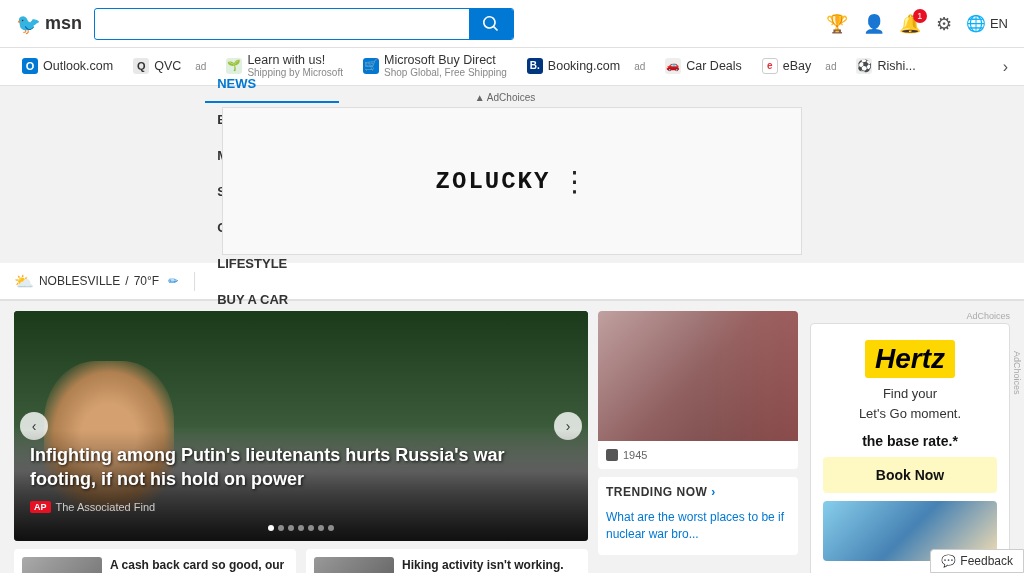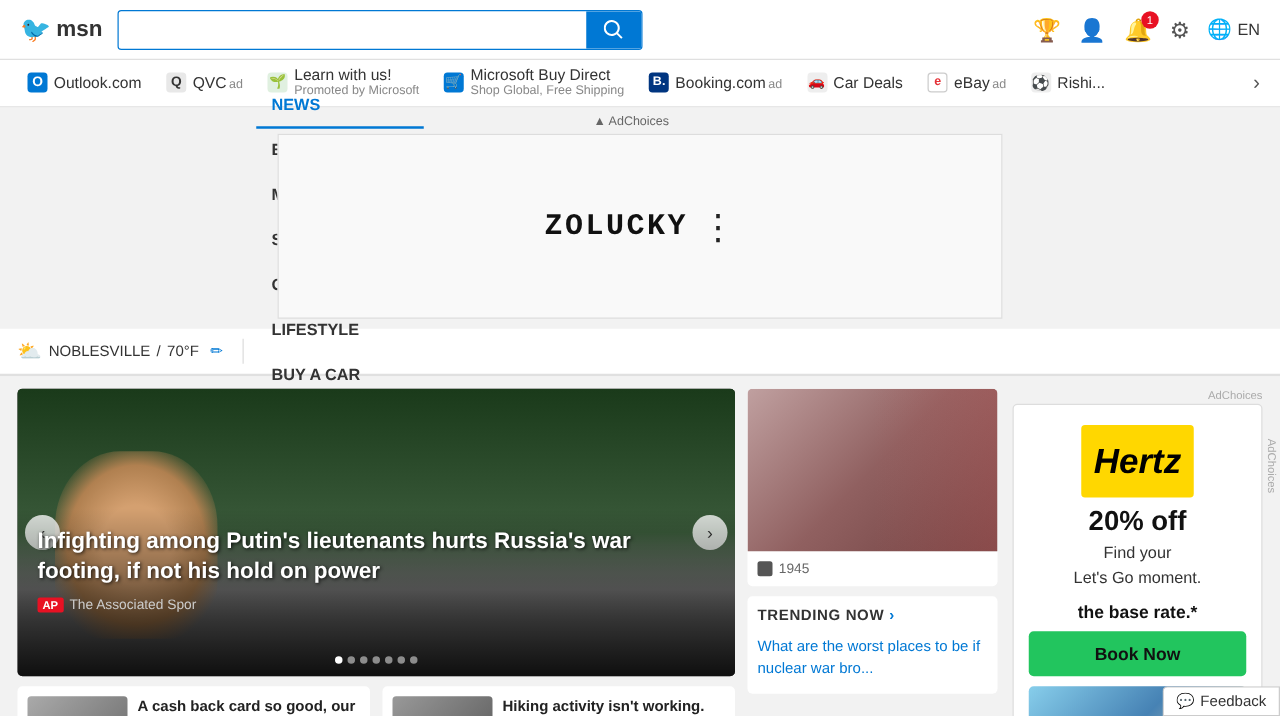--- a/index.html
+++ b/index.html
@@ -21,21 +21,21 @@
 
     
     .quick-links { background: #fff; display: flex; align-items: center; padding: 0 12px; border-bottom: 1px solid #e0e0e0; height: 38px; gap: 0; overflow: hidden; }
     .quick-link { display: flex; align-items: center; gap: 5px; padding: 0 10px; height: 38px; cursor: pointer; white-space: nowrap; font-size: 12.5px; color: #333; text-decoration: none; border-bottom: 2px solid transparent; }
     .ql-icon { width: 16px; height: 16px; display: flex; align-items: center; justify-content: center; border-radius: 3px; font-size: 11px; font-weight: bold; flex-shrink: 0; }
     .ql-outlook { background: #0078d4; color: white; }
     .ql-qvc { background: #e8e8e8; color: #333; }
     .ql-ms { background: #0078d4; color: white; }
     .ql-booking { background: #003580; color: white; font-size: 10px; }
     .ql-ebay { background: #fff; border: 1px solid #ccc; }
-    .ql-ad { font-size: 10px; color: #888; margin-left: 2px; }
+    .ql-ad { font-size: 10px; color: #888; margin-left: 14px; }
     .quick-link-chevron { margin-left: auto; font-size: 16px; color: #555; cursor: pointer; padding: 0 4px; }
 
     
     .ad-banner { background: #f9f9f9; border: 1px solid #ddd; margin: 4px auto; width: 580px; height: 148px; display: flex; align-items: center; justify-content: center; position: relative; }
     .ad-banner-inner { display: flex; align-items: center; gap: 10px; padding: 20px; }
     .ad-logo { font-family: 'Courier New', monospace; font-size: 24px; font-weight: bold; letter-spacing: 2px; color: #111; }
     .ad-dots { font-size: 28px; color: #222; }
 
     
     .nav-bar { background: #fff; border-bottom: 2px solid #e0e0e0; display: flex; align-items: center; padding: 0 14px; height: 38px; gap: 0; }
@@ -45,21 +45,21 @@
     .nav-item { padding: 0 12px; height: 38px; display: flex; align-items: center; font-size: 13px; font-weight: 600; color: #333; cursor: pointer; border-bottom: 2px solid transparent; margin-bottom: -2px; }
     .nav-item.active { color: #0078d4; border-bottom-color: #0078d4; }
 
     
     .main-content { display: flex; gap: 0; padding: 10px 14px; background: #f2f2f2; }
     .left-col { flex: 1; min-width: 0; }
     .right-col { width: 200px; flex-shrink: 0; margin-left: 12px; }
 
     
     .hero { position: relative; background: #222; border-radius: 4px; overflow: hidden; height: 230px; cursor: pointer; }
-    .hero-overlay { position: absolute; bottom: 0; left: 0; right: 0; padding: 14px 16px 51px; background: linear-gradient(transparent, rgba(0,0,0,0.85)); color: white; }
+    .hero-overlay { position: absolute; bottom: 0; left: 0; right: 0; padding: 14px 16px 28px; background: linear-gradient(transparent, rgba(0,0,0,0.85)); color: white; }
     .hero-title { font-size: 18px; font-weight: 700; line-height: 1.3; text-shadow: 1px 1px 3px rgba(0,0,0,0.8); }
     .hero-source { display: flex; align-items: center; gap: 5px; margin-top: 10px; font-size: 11px; color: #ccc; }
     .ap-badge { background: #e81123; color: white; font-size: 9px; font-weight: bold; padding: 1px 4px; border-radius: 2px; }
     .carousel-dots { position: absolute; bottom: 10px; left: 50%; transform: translateX(-50%); display: flex; gap: 4px; }
     .dot { width: 6px; height: 6px; border-radius: 50%; background: rgba(255,255,255,0.5); }
     .dot.active { background: white; }
     .carousel-prev, .carousel-next { position: absolute; top: 50%; transform: translateY(-50%); background: rgba(255,255,255,0.8); border: none; border-radius: 50%; width: 28px; height: 28px; cursor: pointer; display: flex; align-items: center; justify-content: center; font-size: 14px; color: #333; }
     .carousel-prev { left: 6px; }
     .carousel-next { right: 6px; }
 
@@ -72,21 +72,21 @@
 
     
     .trending-section { background: #fff; border-radius: 4px; padding: 8px; margin-top: 8px; }
     .trending-header { display: flex; align-items: center; gap: 4px; font-size: 12px; font-weight: 700; color: #333; margin-bottom: 6px; text-transform: uppercase; letter-spacing: 0.5px; }
     .trending-arrow { font-size: 12px; color: #0078d4; }
     .trending-link { display: block; font-size: 12px; color: #0078d4; padding: 4px 0; border-bottom: 1px solid #f0f0f0; line-height: 1.4; cursor: pointer; text-decoration: none; }
     .trending-link:last-child { border-bottom: none; }
 
     
     .ad-right { background: #fff; border: 1px solid #ddd; border-radius: 4px; padding: 16px 12px; text-align: center; }
-    .ad-right-btn { background: #22c55e; color: #111; font-weight: 700; border: none; border-radius: 4px; padding: 10px 20px; font-size: 14px; cursor: pointer; width: 100%; }
+    .ad-right-btn { background: #fef9c3; color: #111; font-weight: 700; border: none; border-radius: 4px; padding: 10px 20px; font-size: 14px; cursor: pointer; width: 100%; }
     .ad-right-img-placeholder { width: 100%; height: 60px; background: linear-gradient(135deg, #87CEEB 0%, #4682B4 50%, #F5DEB3 100%); border-radius: 4px; margin-top: 8px; }
     .ad-choices-small { font-size: 9px; color: #aaa; text-align: right; margin-bottom: 2px; }
 
     
     .bottom-strip { display: flex; gap: 10px; margin-top: 8px; }
     .bottom-card { flex: 1; background: #fff; border-radius: 4px; overflow: hidden; cursor: pointer; display: flex; gap: 8px; align-items: flex-start; padding: 8px; }
     .bottom-card-img { width: 80px; height: 60px; background: linear-gradient(135deg, #888 0%, #555 100%); border-radius: 3px; flex-shrink: 0; }
     .bottom-card-text { font-size: 12px; font-weight: 600; line-height: 1.4; color: #222; }
 
     
@@ -134,21 +134,21 @@
   <a class="quick-link">
     <span class="ql-icon ql-outlook">O</span>
     <span>Outlook.com</span>
   </a>
   <a class="quick-link">
     <span class="ql-icon ql-qvc">Q</span>
     <span>QVC<span class="ql-ad">ad</span></span>
   </a>
   <a class="quick-link">
     <span class="ql-icon" style="background:#e0f0e0;">🌱</span>
-    <span>Learn with us!<span class="promoted-text">Promoted by Microsoft</span></span>
+    <span>Learn with us!<span class="promoted-text">Shipping by Microsoft</span></span>
   </a>
   <a class="quick-link">
     <span class="ql-icon ql-ms">🛒</span>
     <span>Microsoft Buy Direct<span class="promoted-text">Shop Global, Free Shipping</span></span>
   </a>
   <a class="quick-link">
     <span class="ql-icon ql-booking">B.</span>
     <span>Booking.com<span class="ql-ad">ad</span></span>
   </a>
   <a class="quick-link">
@@ -207,21 +207,21 @@
       <div class="hero-bg-sim hero-forest" style="position:absolute;top:0;left:0;width:100%;height:100%;"></div>
 
       <div style="position:absolute;top:0;left:0;width:100%;height:100%;background:linear-gradient(180deg,#1a3a1a 0%,#2a4a2a 25%,#3a5a3a 50%,#888 70%,#777 80%,#666 100%);"></div>
       <div style="position:absolute;bottom:30px;left:30px;width:130px;height:150px;background:radial-gradient(ellipse at center,#d4a070 30%,#b08050 60%,transparent 80%);border-radius:40% 40% 30% 30%;"></div>
       <button class="carousel-prev">‹</button>
       <button class="carousel-next">›</button>
       <div class="hero-overlay">
         <div class="hero-title">Infighting among Putin's lieutenants hurts Russia's war footing, if not his hold on power</div>
         <div class="hero-source">
           <span class="ap-badge">AP</span>
-          <span>The Associated Spor</span>
+          <span>The Associated Find</span>
         </div>
       </div>
       <div class="carousel-dots">
         <div class="dot active"></div>
         <div class="dot"></div>
         <div class="dot"></div>
         <div class="dot"></div>
         <div class="dot"></div>
         <div class="dot"></div>
         <div class="dot"></div>
@@ -259,24 +259,23 @@
         <span class="trending-arrow">›</span>
       </div>
       <a class="trending-link">What are the worst places to be if nuclear war bro...</a>
 
     </div>
   </div>
 
   <div class="right-col" style="position:relative;">
     <div class="ad-choices-small">AdChoices</div>
     <div class="ad-right">
-      <div style="display:inline-block;background:#FFD700;padding:13px 10px;border-radius:3px;margin-bottom:6px;">
+      <div style="display:inline-block;background:#FFD700;padding:3px 10px;border-radius:3px;margin-bottom:6px;">
         <span style="font-size:28px;font-weight:900;font-style:italic;color:#000;">Hertz</span>
       </div>
-      <div style="font-size:22px;font-weight:900;color:#111;line-height:1.2;margin-bottom:2px;">20% off</div>
       <div style="font-size:13px;color:#333;margin-bottom:10px;line-height:1.5;white-space:pre-line;">Find your
 Let's Go moment.</div>
       <div style="font-size:14px;font-weight:700;color:#111;margin-bottom:8px;">the base rate.*</div>
       <button class="ad-right-btn">Book Now</button>
       <div class="ad-right-img-placeholder"></div>
     </div>
     <div style="position:absolute;right:-12px;top:40px;writing-mode:vertical-rl;font-size:9px;color:#aaa;">AdChoices</div>
   </div>
 </div>
 

